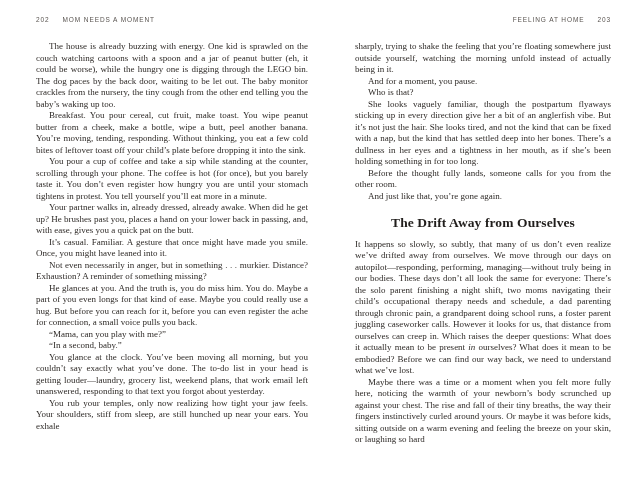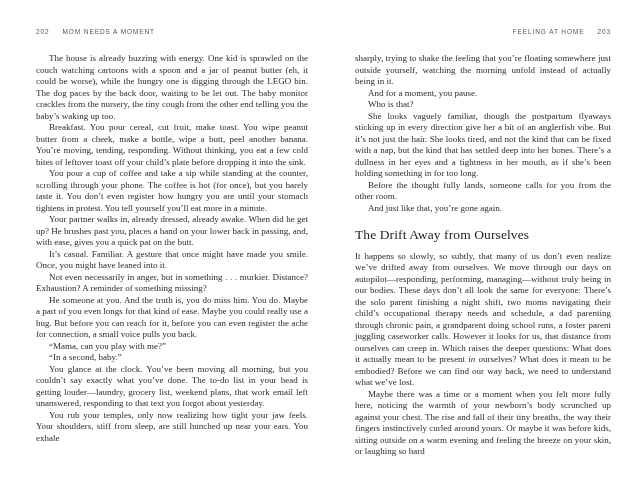--- a/index.html
+++ b/index.html
@@ -5,21 +5,21 @@
   * { margin: 0; padding: 0; box-sizing: border-box; }
   html, body { width: 640px; height: 480px; }
   body {
     background: #ffffff;
     font-family: "Liberation Serif", serif;
     color: #2f2b28;
     position: relative;
     overflow: hidden;
   }
   .spread { position: absolute; inset: 0; }
-  .page { position: absolute; top: 12px; height: 368px; }
+  .page { position: absolute; top: 0; height: 368px; }
   .page.left  { left: 36px;  width: 272px; }
   .page.right { left: 355px; width: 256px; }
   .running-head {
     position: absolute;
     top: 16px; left: 0; right: 0;
     display: flex;
     align-items: baseline;
     font-family: "Liberation Sans", sans-serif;
     font-size: 6.5px;
     letter-spacing: 0.9px;
@@ -33,46 +33,46 @@
     text-align: justify;
     font-size: 9px;
     line-height: 11.5px;
     color: #2f2b28;
   }
   .page-body p { text-indent: 13px; }
   .page-body p.no-indent { text-indent: 0; }
   .section-heading {
     font-family: "Liberation Serif", serif;
     font-size: 13.5px;
-    font-weight: normal;
+    font-weight: bold;
     color: #211e1c;
     letter-spacing: 0.1px;
     margin: 15px 0 10px 0;
-    text-align: left;
+    text-align: center;
     text-indent: 0;
   }
 </style>
 </head>
 <body>
 
 <div class="spread">
 
   <div class="page left">
     <div class="running-head">
       <span>202</span>
       <span>MOM NEEDS A MOMENT</span>
     </div>
     <div class="page-body">
         <p>The house is already buzzing with energy. One kid is sprawled on the couch watching cartoons with a spoon and a jar of peanut butter (eh, it could be worse), while the hungry one is digging through the LEGO bin. The dog paces by the back door, waiting to be let out. The baby monitor crackles from the nursery, the tiny cough from the other end telling you the baby’s waking up too.</p>
         <p>Breakfast. You pour cereal, cut fruit, make toast. You wipe peanut butter from a cheek, make a bottle, wipe a butt, peel another banana. You’re moving, tending, responding. Without thinking, you eat a few cold bites of leftover toast off your child’s plate before dropping it into the sink.</p>
         <p>You pour a cup of coffee and take a sip while standing at the counter, scrolling through your phone. The coffee is hot (for once), but you barely taste it. You don’t even register how hungry you are until your stomach tightens in protest. You tell yourself you’ll eat more in a minute.</p>
         <p>Your partner walks in, already dressed, already awake. When did he get up? He brushes past you, places a hand on your lower back in passing, and, with ease, gives you a quick pat on the butt.</p>
         <p>It’s casual. Familiar. A gesture that once might have made you smile. Once, you might have leaned into it.</p>
         <p>Not even necessarily in anger, but in something . . . murkier. Distance? Exhaustion? A reminder of something missing?</p>
-        <p>He someone at you. And the truth is, you do miss him. You do. Maybe a part of you even longs for that kind of ease. Maybe you could really use a hug. But before you can reach for it, before you can even register the ache for connection, a small voice pulls you back.</p>
+        <p>He glances at you. And the truth is, you do miss him. You do. Maybe a part of you even longs for that kind of ease. Maybe you could really use a hug. But before you can reach for it, before you can even register the ache for connection, a small voice pulls you back.</p>
         <p>“Mama, can you play with me?”</p>
         <p>“In a second, baby.”</p>
         <p>You glance at the clock. You’ve been moving all morning, but you couldn’t say exactly what you’ve done. The to-do list in your head is getting louder—laundry, grocery list, weekend plans, that work email left unanswered, responding to that text you forgot about yesterday.</p>
         <p>You rub your temples, only now realizing how tight your jaw feels. Your shoulders, stiff from sleep, are still hunched up near your ears. You exhale</p>
       </div>
   </div>
 
   <div class="page right">
     <div class="running-head">
       <span>FEELING AT HOME</span>

